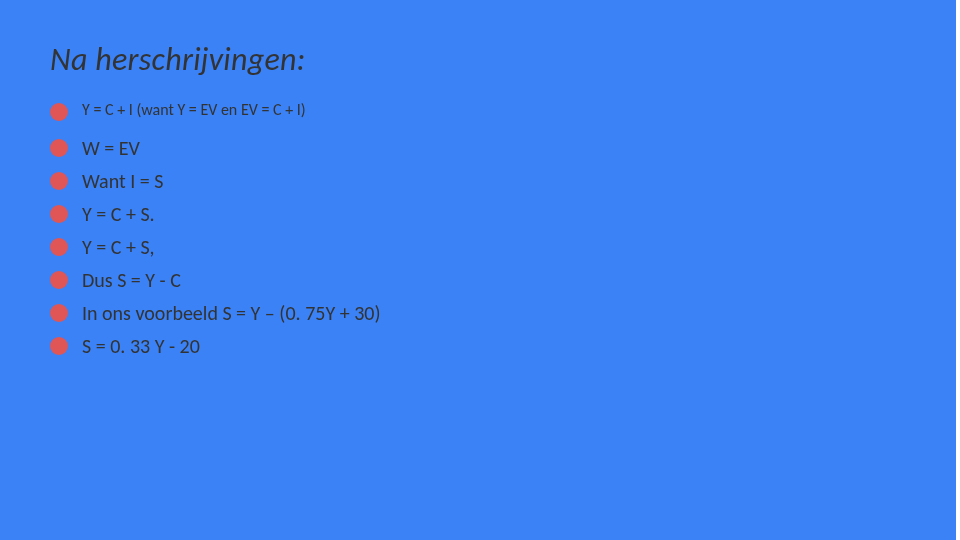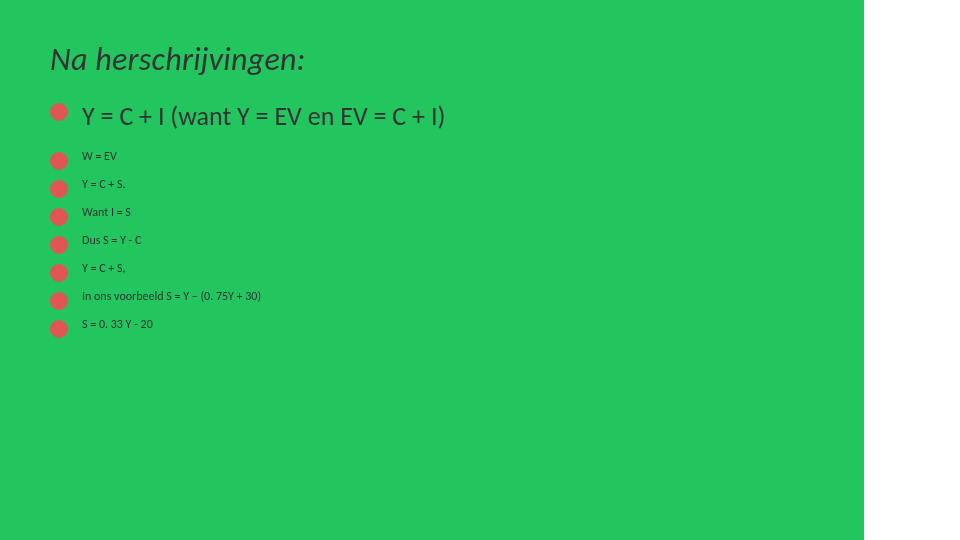--- a/index.html
+++ b/index.html
@@ -10,23 +10,23 @@
 
     body {
       width: 960px;
       height: 540px;
       background: #ffffff;
       font-family: 'Calibri', 'Segoe UI', Arial, sans-serif;
       overflow: hidden;
     }
 
     .slide {
-      width: 864px;
+      width: 956px;
       height: 540px;
-      background: #22c55e;
+      background: #3b82f6;
       padding: 40px 50px 30px 50px;
       position: relative;
     }
 
     .title {
       font-size: 32px;
       font-weight: 400;
       color: #333333;
       margin-bottom: 20px;
       font-style: italic;
@@ -36,42 +36,42 @@
     .bullet-list {
       list-style: none;
       padding: 0;
       margin: 0;
     }
 
     .bullet-item {
       display: flex;
       align-items: flex-start;
       margin-bottom: 6px;
-      font-size: 12px;
+      font-size: 20px;
       color: #333333;
       line-height: 1.35;
     }
 
     .bullet-icon {
       display: inline-block;
       width: 18px;
       height: 18px;
       background: #e05555;
       border-radius: 50%;
       min-width: 18px;
       margin-right: 14px;
       margin-top: 4px;
     }
 
     .bullet-text {
       flex: 1;
     }
 
     .top-bullet {
-      font-size: 26px;
+      font-size: 16px;
       margin-bottom: 14px;
     }
   </style>
 </head>
 <body>
 
 <div class="slide">
 
   <h1 class="title">Na herschrijvingen:</h1>
 
@@ -81,33 +81,33 @@
       <span class="bullet-icon"></span>
       <span class="bullet-text">Y = C + I (want Y = EV en EV = C + I)</span>
     </li>
 
     <li class="bullet-item">
       <span class="bullet-icon"></span>
       <span class="bullet-text">W = EV</span>
     </li>
     <li class="bullet-item">
       <span class="bullet-icon"></span>
+      <span class="bullet-text">Want I = S</span>
+    </li>
+    <li class="bullet-item">
+      <span class="bullet-icon"></span>
       <span class="bullet-text">Y = C + S.</span>
     </li>
     <li class="bullet-item">
       <span class="bullet-icon"></span>
-      <span class="bullet-text">Want I = S</span>
+      <span class="bullet-text">Y = C + S,</span>
     </li>
     <li class="bullet-item">
       <span class="bullet-icon"></span>
       <span class="bullet-text">Dus S = Y - C</span>
-    </li>
-    <li class="bullet-item">
-      <span class="bullet-icon"></span>
-      <span class="bullet-text">Y = C + S,</span>
     </li>
     <li class="bullet-item">
       <span class="bullet-icon"></span>
       <span class="bullet-text">In ons voorbeeld S = Y – (0. 75Y + 30)</span>
     </li>
     <li class="bullet-item">
       <span class="bullet-icon"></span>
       <span class="bullet-text">S = 0. 33 Y - 20</span>
     </li>
 

